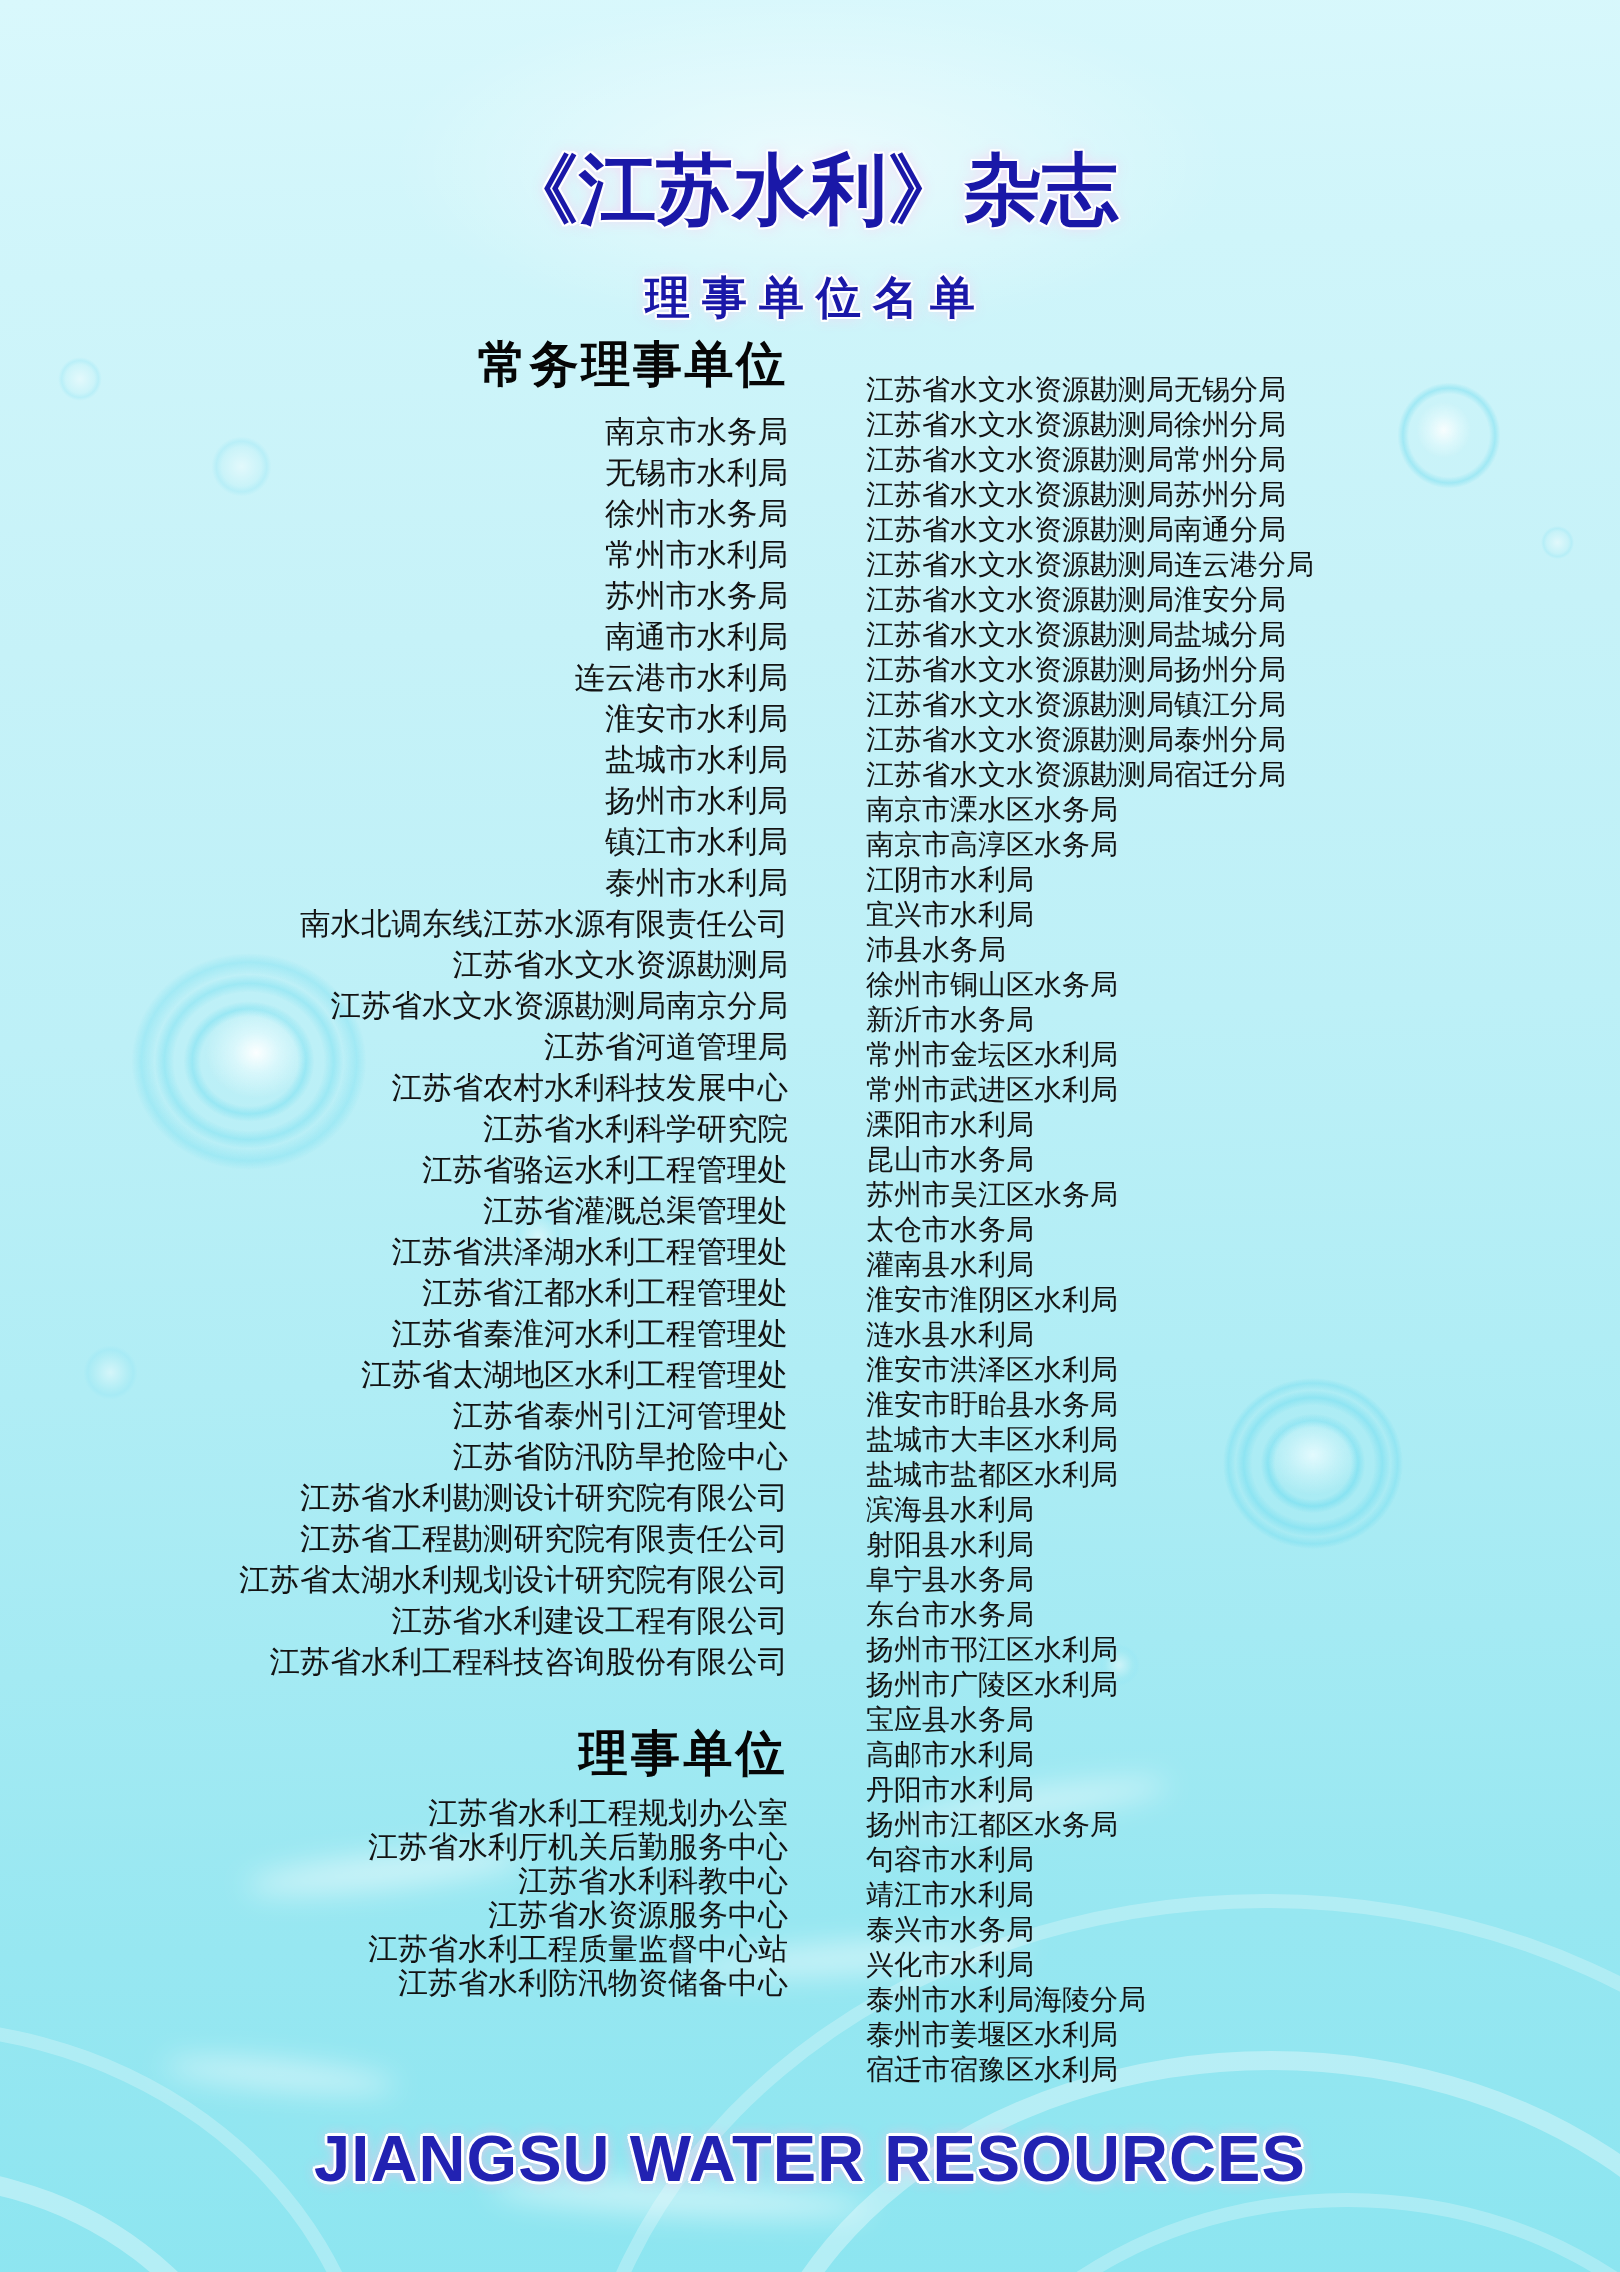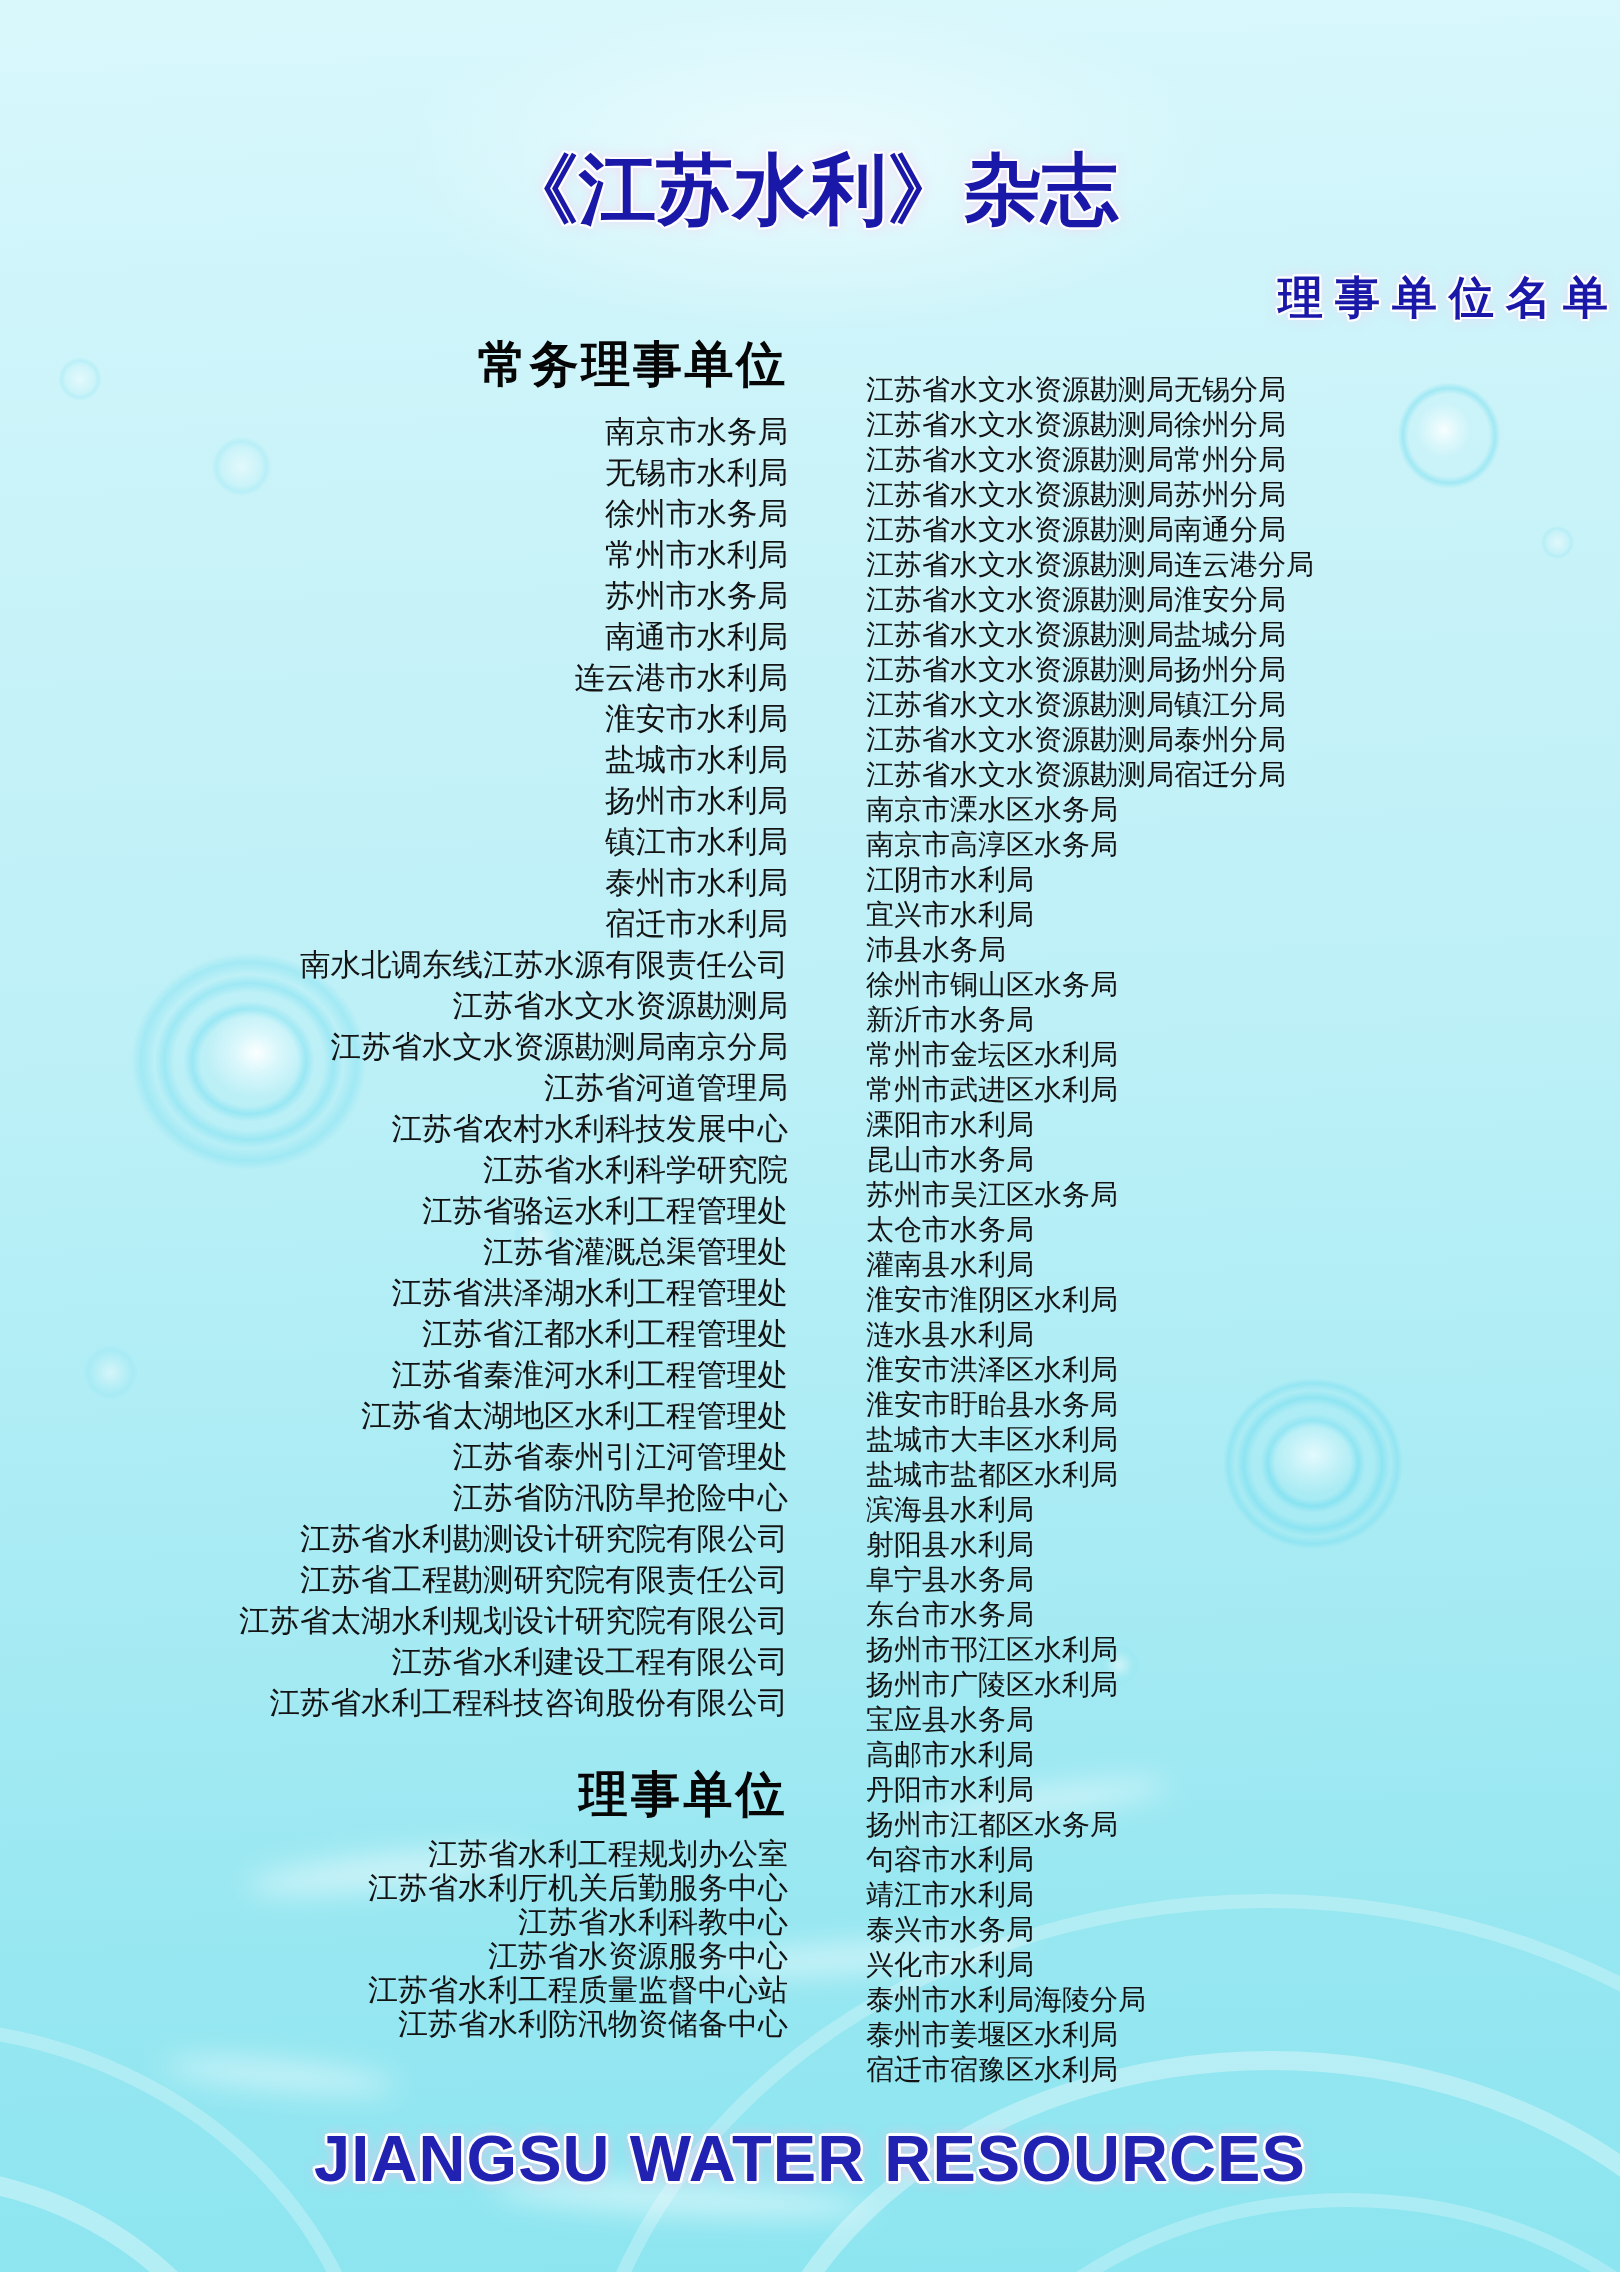--- a/index.html
+++ b/index.html
@@ -60,21 +60,21 @@
       -2.2px 0 0 #ffffff,2.2px 0 0 #ffffff,0 -2.2px 0 #ffffff,0 2.2px 0 #ffffff,
       -1.6px -1.6px 0 #ffffff,1.6px -1.6px 0 #ffffff,-1.6px 1.6px 0 #ffffff,1.6px 1.6px 0 #ffffff,
       0 0 14px rgba(255,200,240,0.85);
   }
   #page-title{
     top:139px;left:0;width:100%;text-align:center;
     font-family:"Liberation Serif","DejaVu Serif",serif;
     font-size:77px;font-weight:bold;letter-spacing:0px;
   }
   #page-subtitle{
-    top:268px;left:0;width:100%;text-align:right;
+    top:268px;left:0;width:100%;text-align:center;
     font-size:45px;font-weight:bold;letter-spacing:12px;text-indent:12px;
   }
   #left-col{
     top:338px;right:832px;text-align:right;
   }
   .col-header{
     font-size:49px;font-weight:bold;color:#060606;line-height:52px;
     letter-spacing:2.7px;white-space:nowrap;
   }
   #exec-header{margin-bottom:22px;}
@@ -143,21 +143,20 @@
       <div class="row">徐州市水务局</div>
       <div class="row">常州市水利局</div>
       <div class="row">苏州市水务局</div>
       <div class="row">南通市水利局</div>
       <div class="row">连云港市水利局</div>
       <div class="row">淮安市水利局</div>
       <div class="row">盐城市水利局</div>
       <div class="row">扬州市水利局</div>
       <div class="row">镇江市水利局</div>
       <div class="row">泰州市水利局</div>
-      <div class="row">宿迁市水利局</div>
       <div class="row">南水北调东线江苏水源有限责任公司</div>
       <div class="row">江苏省水文水资源勘测局</div>
       <div class="row">江苏省水文水资源勘测局南京分局</div>
       <div class="row">江苏省河道管理局</div>
       <div class="row">江苏省农村水利科技发展中心</div>
       <div class="row">江苏省水利科学研究院</div>
       <div class="row">江苏省骆运水利工程管理处</div>
       <div class="row">江苏省灌溉总渠管理处</div>
       <div class="row">江苏省洪泽湖水利工程管理处</div>
       <div class="row">江苏省江都水利工程管理处</div>

